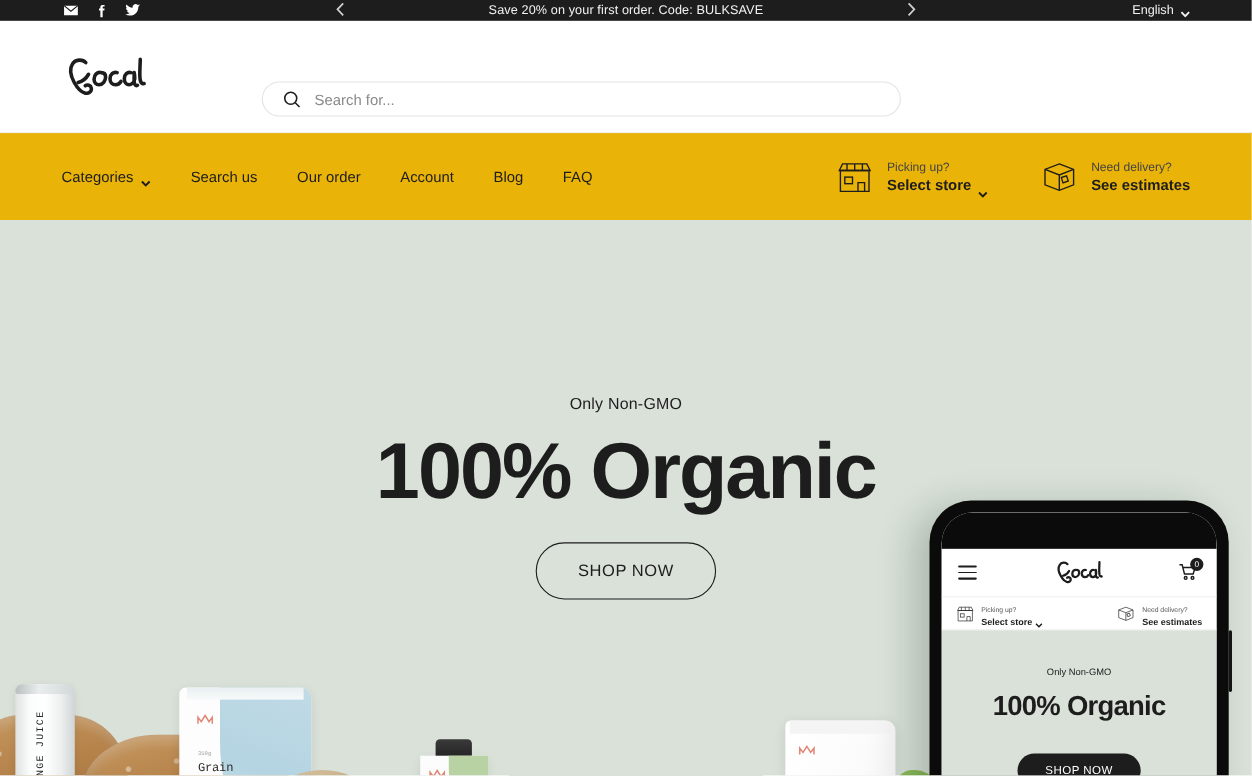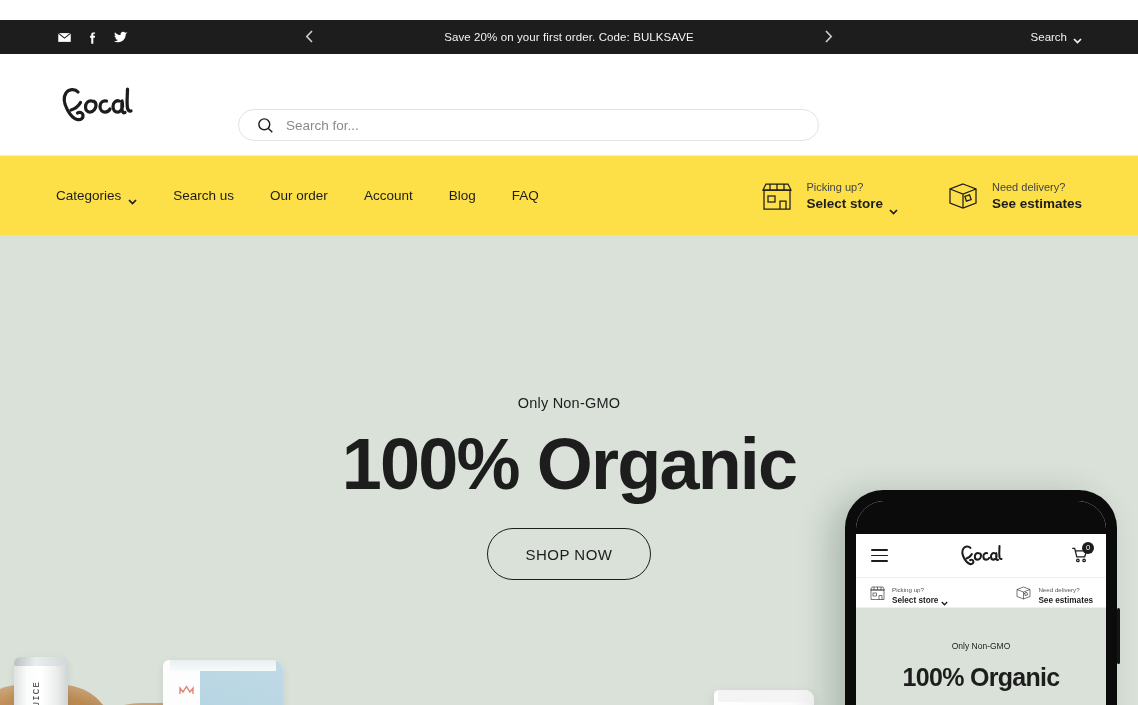--- a/index.html
+++ b/index.html
@@ -7,22 +7,22 @@
   html, body {
     width: 1138px; height: 705px;
     overflow: hidden;
     font-family: "Liberation Sans", sans-serif;
     background: #ffffff;
   }
   .page { position: relative; width: 1138px; height: 705px; overflow: hidden; }
 
   
   .announce {
-    height: 34px; background: #1d1d1d; color: #ffffff;
-    display: flex; align-items: center; position: relative; margin-top: 20px;
+    height: 19px; background: #1d1d1d; color: #ffffff;
+    display: flex; align-items: center; position: relative;
   }
   .announce-social { display: flex; align-items: center; gap: 13px; margin-left: 57px; }
   .soc-ico { width: 15px; height: 15px; display: block; fill: #ffffff; cursor: pointer; }
   .announce-center {
     position: absolute; left: 0; right: 0;
     display: flex; align-items: center; justify-content: center; gap: 0;
     pointer-events: none;
   }
   .announce-center > * { pointer-events: auto; }
   .ann-arrow {
@@ -69,21 +69,21 @@
   .btn-account svg { width: 15px; height: 15px; stroke: #1d1d1d; stroke-width: 1.6; fill: none; }
   .btn-cart {
     height: 41px; border: 0; border-radius: 21px; background: #1d1d1d; color: #fff;
     display: flex; align-items: center; gap: 9px; padding: 0 22px;
     font-size: 13.5px; cursor: pointer; font-family: inherit;
   }
   .btn-cart svg { width: 16px; height: 16px; stroke: #fff; stroke-width: 1.6; fill: none; }
 
   
   .nav {
-    height: 80px; background: #fde047; border-top: 1px solid #ededed;
+    height: 80px; background: #eab308; border-top: 1px solid #ededed;
     display: flex; align-items: center; padding: 0 56px; position: relative;
   }
   .nav-links { display: flex; align-items: center; gap: 0; }
   .nav-link {
     font-size: 13.5px; color: #1d1d1d; margin-right: 36px; cursor: pointer;
     display: flex; align-items: center; gap: 7px; white-space: nowrap;
   }
   .nav-link:last-child { margin-right: 0; justify-content: flex-end; }
   .nav-right { margin-left: auto; display: flex; align-items: center; gap: 48px; }
   .svc { display: flex; align-items: center; gap: 12px; cursor: pointer; }
@@ -292,21 +292,21 @@
       <div class="ann-text">Save 20% on your first order. Code: BULKSAVE</div>
       <div class="ann-spacerR"></div>
       <div class="ann-arrow">
         <svg viewBox="0 0 9 13">
             <polyline points="2,1 7.2,6.5 2,12"></polyline>
           </svg>
       </div>
     </div>
 
     <div class="announce-lang">
-      <span>Search</span>
+      <span>English</span>
       <span class="caret">
         <svg viewBox="0 0 9 6">
             <polyline points="1,1 4.5,4.6 8,1"></polyline>
           </svg>
       </span>
     </div>
   </div>
 
   <div class="header">
     <a class="logo">

